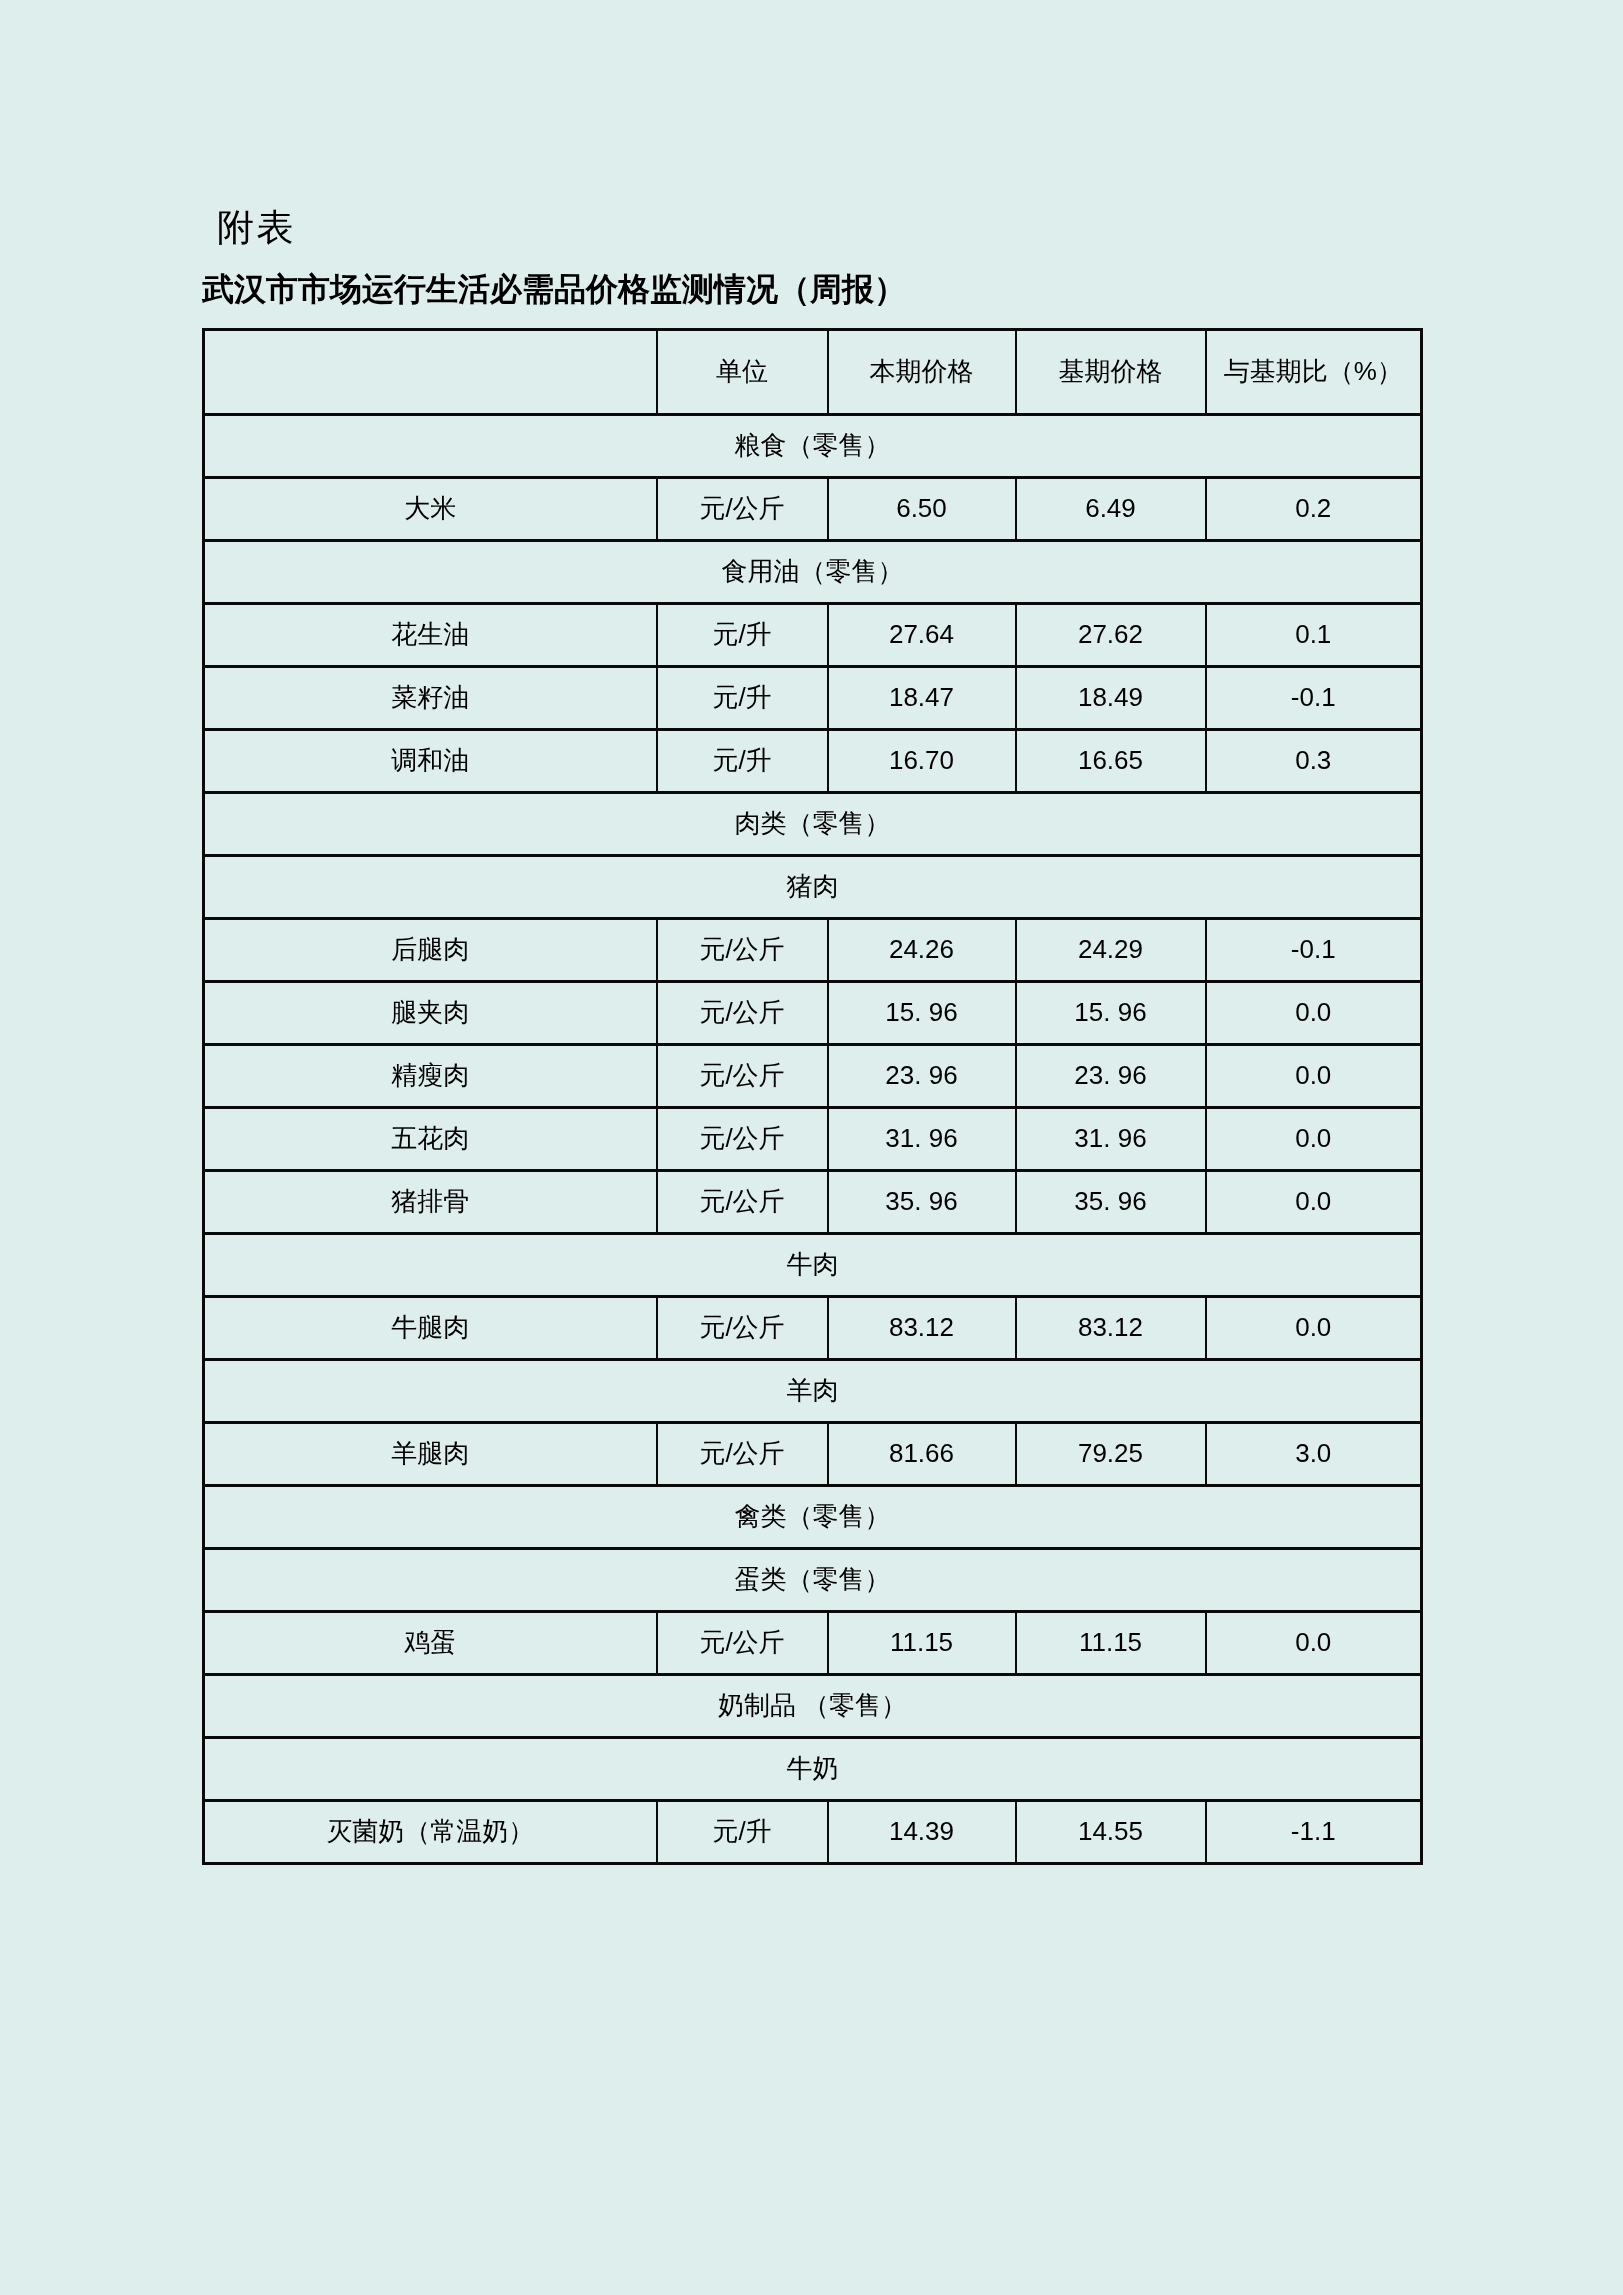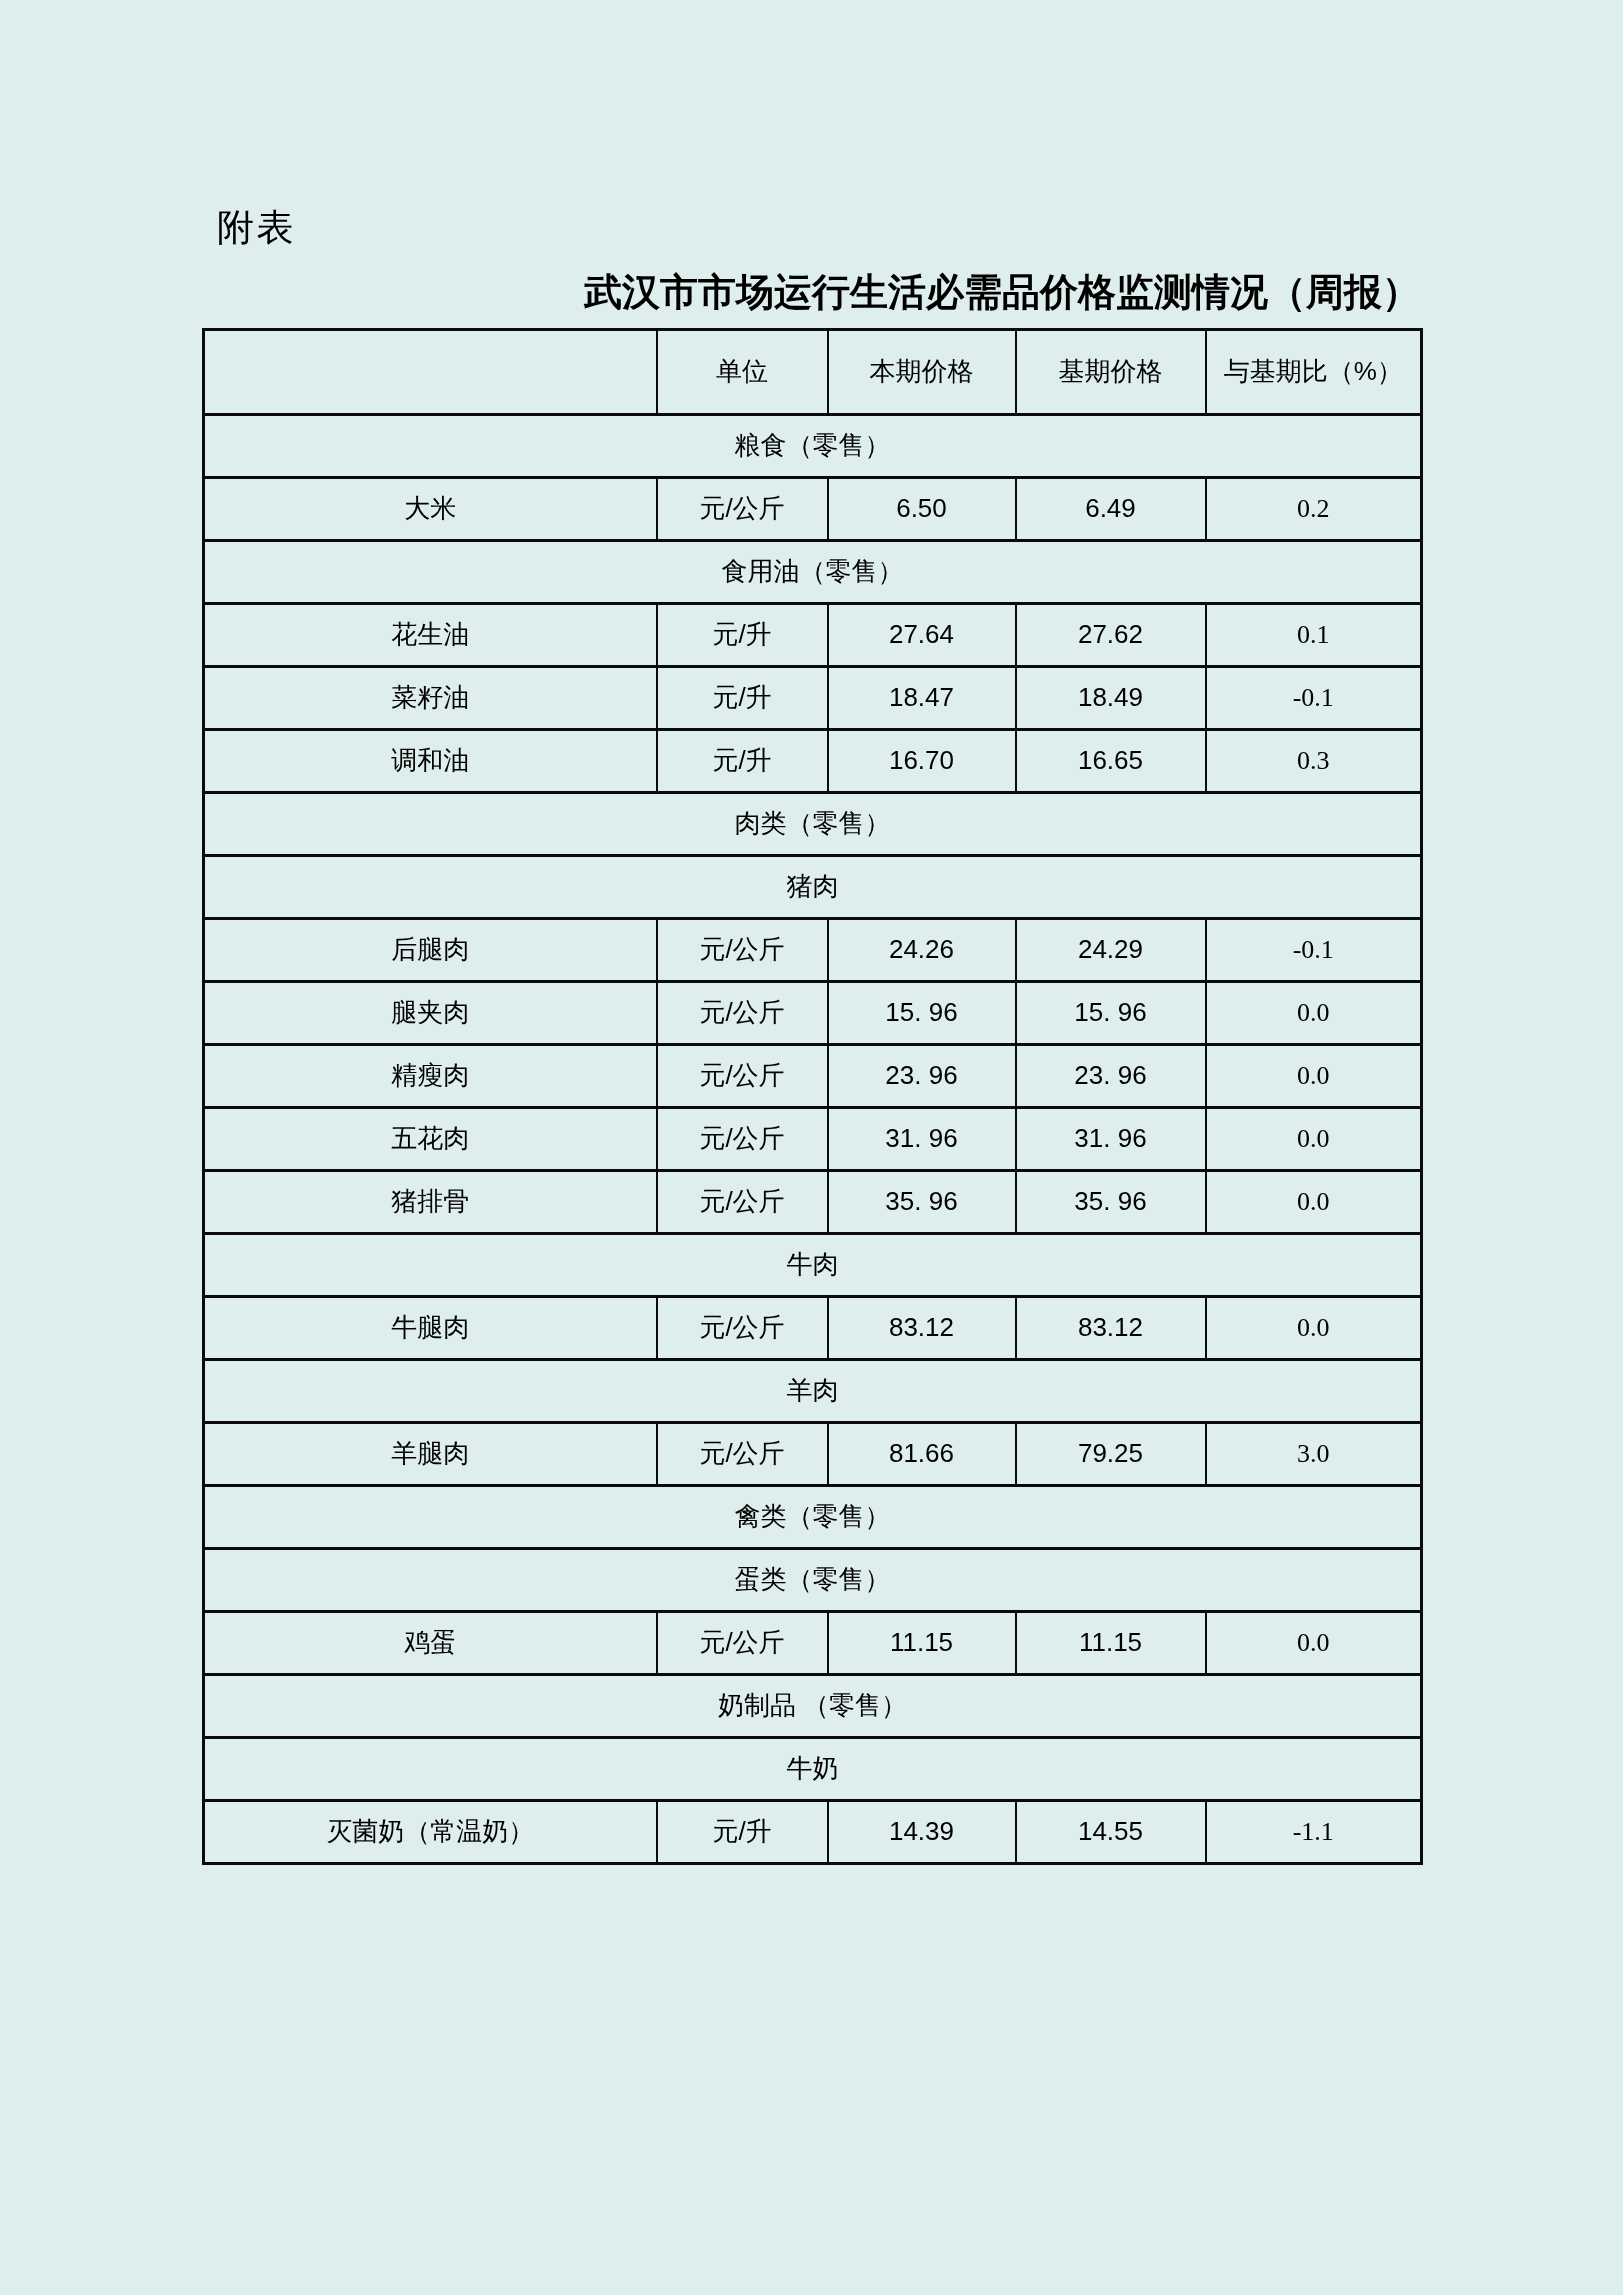--- a/index.html
+++ b/index.html
@@ -21,22 +21,22 @@
     font-size: 37px;
     line-height: 1;
     font-family: "Liberation Serif", serif;
     letter-spacing: 2.6px;
   }
   .page-title {
     position: absolute;
     left: 202px;
     top: 272px;
     width: 1218px;
-    text-align: right;
-    font-size: 38px;
+    text-align: left;
+    font-size: 32px;
     line-height: 1.1;
     font-weight: bold;
     font-family: "Liberation Sans", sans-serif;
   }
   table.price-table {
     position: absolute;
     left: 202px;
     top: 328px;
     width: 1218px;
     border-collapse: collapse;
@@ -58,21 +58,21 @@
   tr.header-row {
     height: 85px;
   }
   tr.data-row {
     height: 63px;
   }
   td.num-cell {
     font-size: 25.5px;
   }
   td.pct-cell {
-    font-family: Liberation Serif, serif;
+    font-family: Liberation Sans, sans-serif;
     font-size: 25px;
   }
   td.section-cell {
     font-size: 26px;
   }
 </style>
 </head>
 <body>
 
 <div class="page-note">附表</div>

